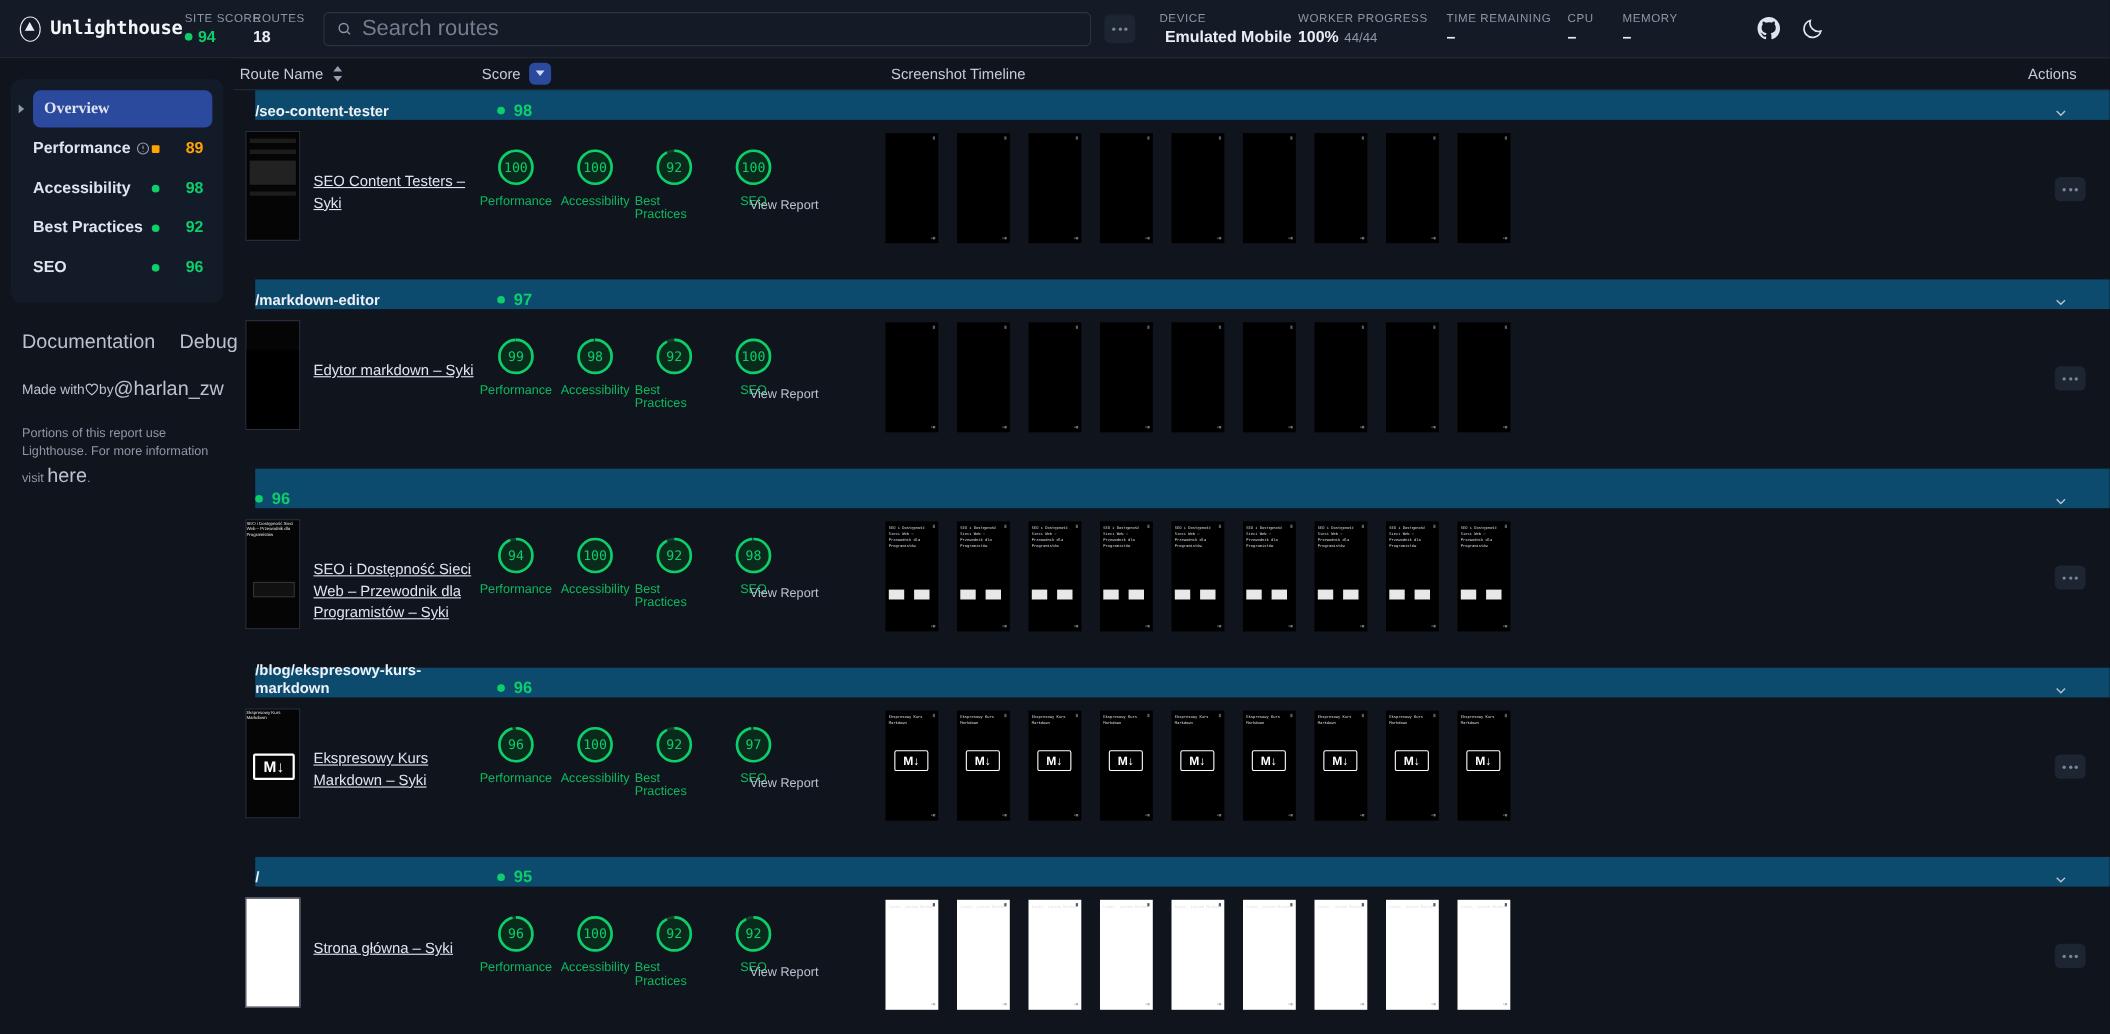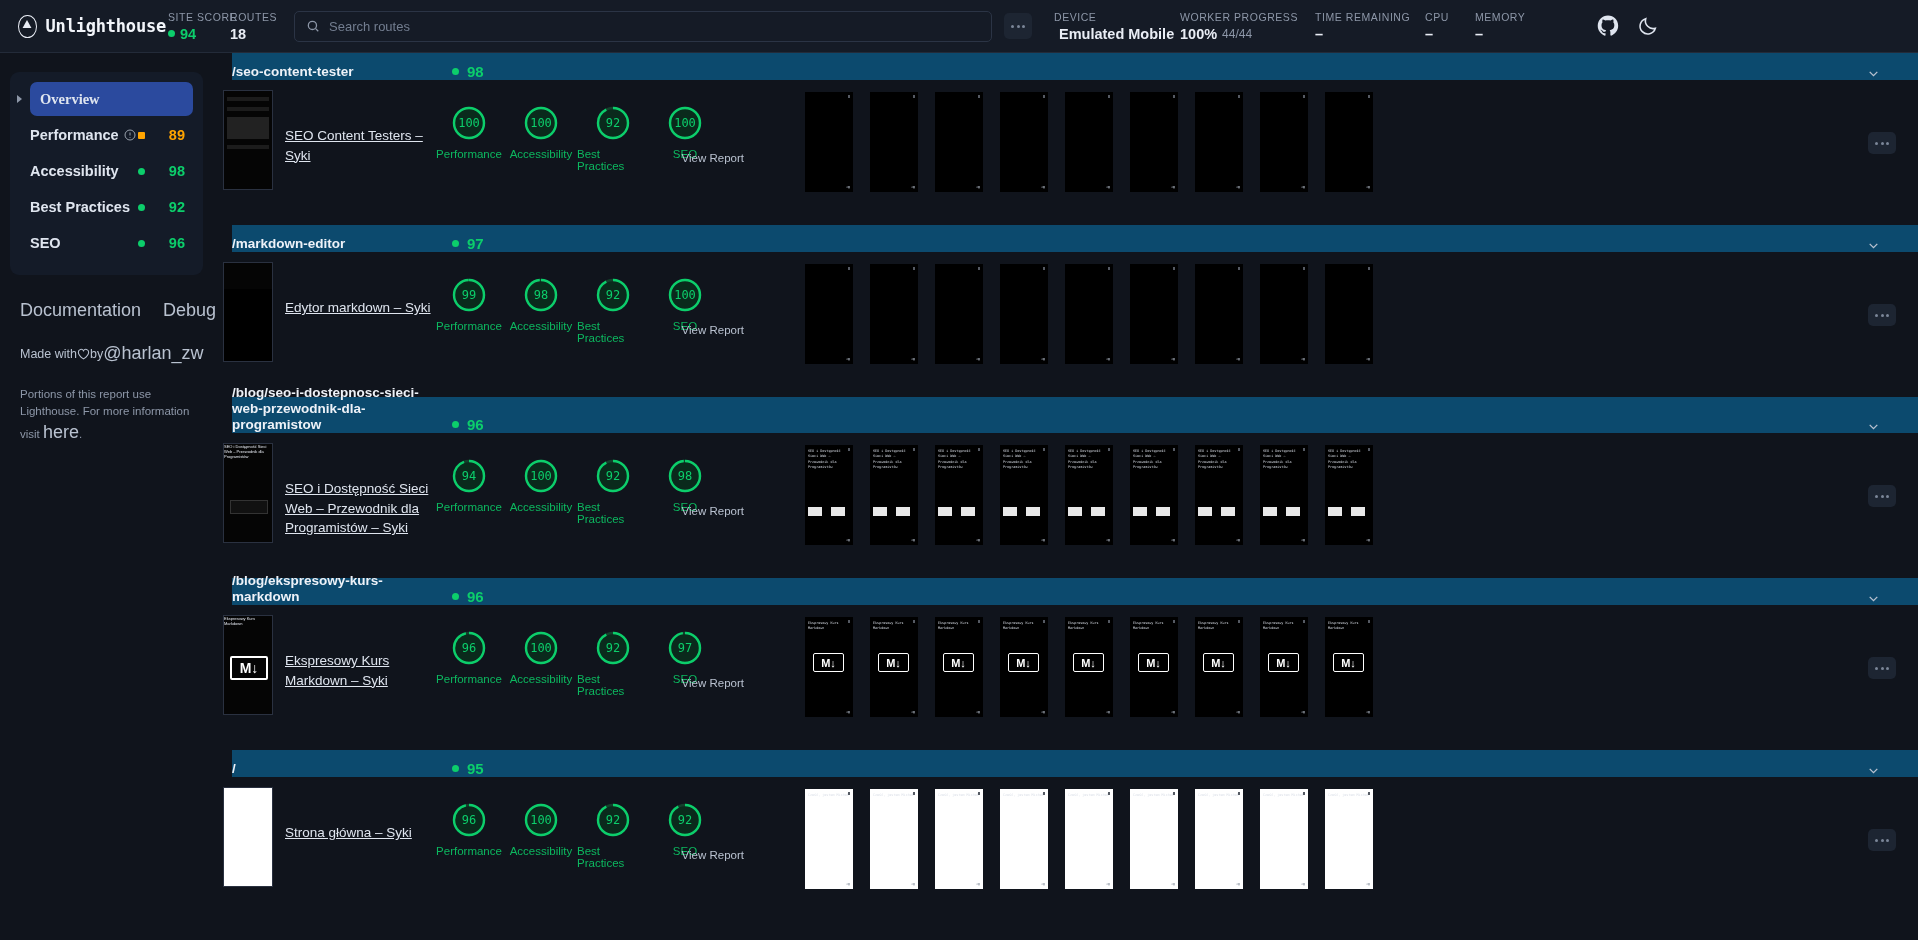--- a/index.html
+++ b/index.html
@@ -57,21 +57,21 @@
   
   #search-wrap {
     margin-left: 6px; width: 698px; height: 31px;
     border: 1px solid #2b3445; border-radius: 5px;
     display: flex; align-items: center; gap: 9px; padding: 0 11px;
     background: transparent;
   }
   #search-input {
     background: transparent; border: none; outline: none;
     font-family: "Liberation Sans", sans-serif;
-    font-size: 13px; color: #e6eaf2; width: 100%;
+    font-size: 20px; color: #e6eaf2; width: 100%;
   }
   #search-input::placeholder { color: #737e90; }
   .search-icon { width: 14px; height: 14px; flex: 0 0 auto; }
 
   #more-btn {
     margin-left: 12px; width: 28px; height: 26px; border-radius: 5px;
     background: #1d2532; display: flex; align-items: center; justify-content: center;
     gap: 2.5px; cursor: pointer;
   }
   #more-btn i { width: 3px; height: 3px; border-radius: 50%; background: #7b8698; display: block; }
@@ -380,20 +380,32 @@
   </div>
 
   <div id="footnote">
     <span>Portions of this report use Lighthouse. For more information visit</span>
     <a class="ulink">here</a><span>.</span>
   </div>
 </div>
 
 <div id="main">
 
+  <div id="table-head">
+    <div id="th-route">
+      <span>Route Name</span>
+      <span class="sort-updown"></span>
+    </div>
+    <div id="th-score">
+      <span>Score</span>
+      <span class="sort-pill"></span>
+    </div>
+    <div id="th-shot">Screenshot Timeline</div>
+    <div id="th-actions">Actions</div>
+  </div>
 
   <div id="rows">
       <div class="group-bar">
         <div class="group-path">/seo-content-tester</div>
         <div class="group-score">
           <span class="dot green"></span>
           <span>98</span>
         </div>
         <svg class="group-chevron" viewBox="0 0 24 24" fill="none" stroke="#b9c2d0" stroke-width="2.4">
           <polyline points="5 9 12 16 19 9"></polyline>
@@ -590,21 +602,20 @@
             <span class="badge">⌂▣</span>
           </div>
         </div>
         <div class="row-actions">
           <i></i>
           <i></i>
           <i></i>
         </div>
       </div>
       <div class="group-bar tall">
-        <div class="group-path">/blog/seo-i-dostepnosc-sieci-web-przewodnik-dla-programistow</div>
         <div class="group-score">
           <span class="dot green"></span>
           <span>96</span>
         </div>
         <svg class="group-chevron" viewBox="0 0 24 24" fill="none" stroke="#b9c2d0" stroke-width="2.4">
           <polyline points="5 9 12 16 19 9"></polyline>
         </svg>
       </div>
       <div class="route-row">
         <div class="thumb" style="background:#050505;">

